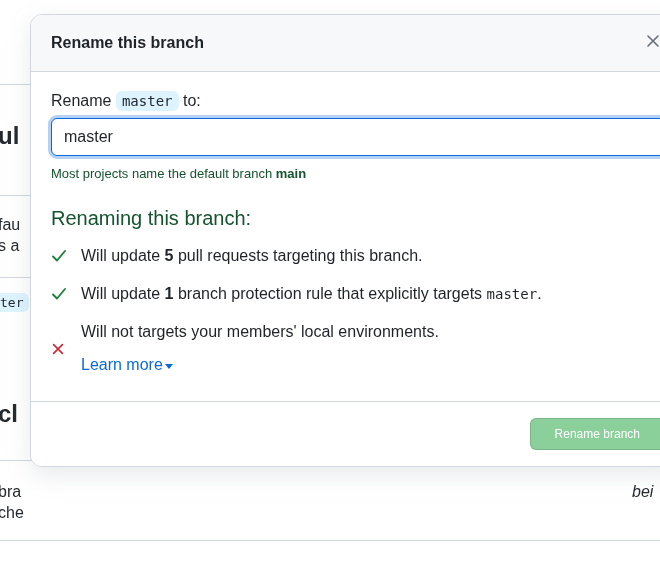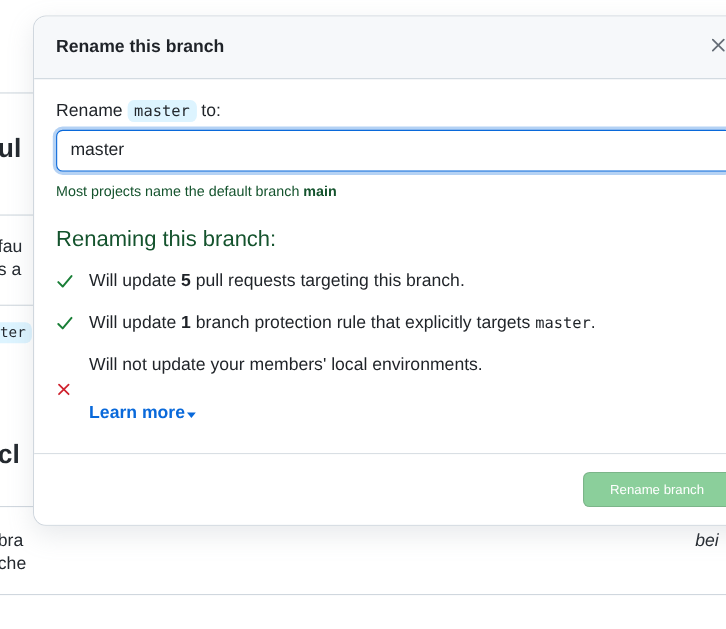--- a/index.html
+++ b/index.html
@@ -139,23 +139,23 @@
     .mono {
       font-family: ui-monospace, SFMono-Regular, Menlo, Monaco, Consolas, monospace;
       font-size: 14px;
     }
     .learn-more {
       display: inline-flex;
       align-items: center;
       gap: 2px;
       color: #0969da;
       font-size: 16px;
-      font-weight: 700;
+      font-weight: 400;
       text-decoration: none;
-      margin-top: 20px;
+      margin-top: 9px;
       cursor: pointer;
     }
     .caret {
       width: 0; height: 0;
       border-left: 4px solid transparent;
       border-right: 4px solid transparent;
       border-top: 5px solid #0969da;
       margin-top: 2px;
     }
     .modal-footer {
@@ -237,21 +237,21 @@
           <span>Will update </span><strong>1</strong><span> branch protection rule that explicitly targets </span><span class="mono">master</span><span>.</span>
         </span>
       </li>
       <li>
         <span class="icon-wrap xmark">
           <svg width="14" height="14" viewBox="0 0 16 16" fill="none" stroke-width="1.8" stroke-linecap="round">
               <path d="M3 3l10 10M13 3L3 13"></path>
             </svg>
         </span>
         <span class="item-text">
-          <span>Will not update your members' local environments.</span><br>
+          <span>Will not targets your members' local environments.</span><br>
           <a class="learn-more">
             <span>Learn more</span>
             <span class="caret"></span>
           </a>
         </span>
       </li>
     </ul>
   </div>
 
   <div class="modal-footer">

